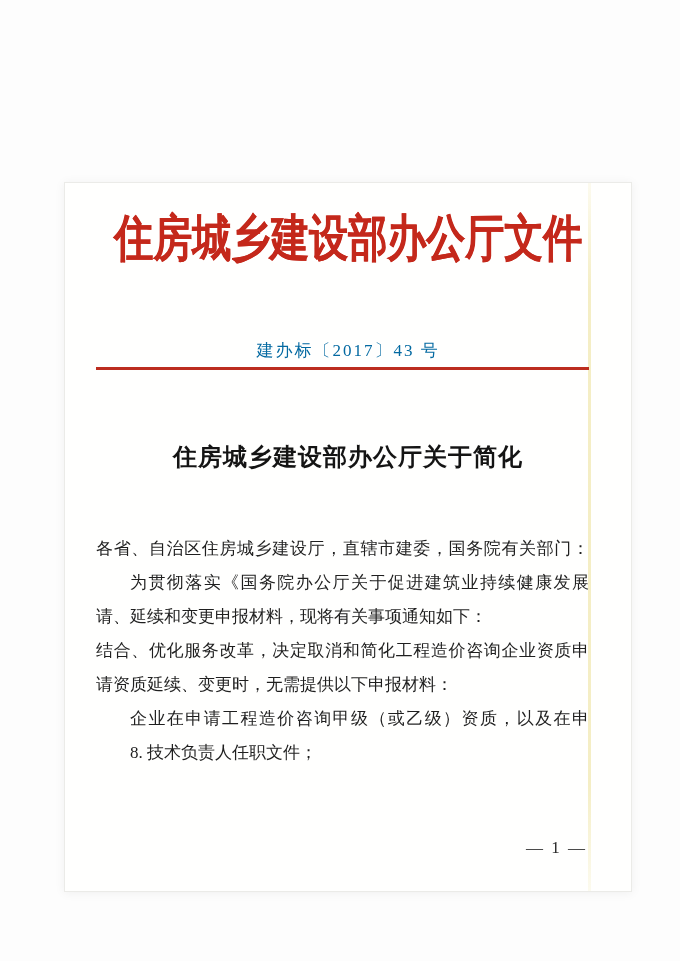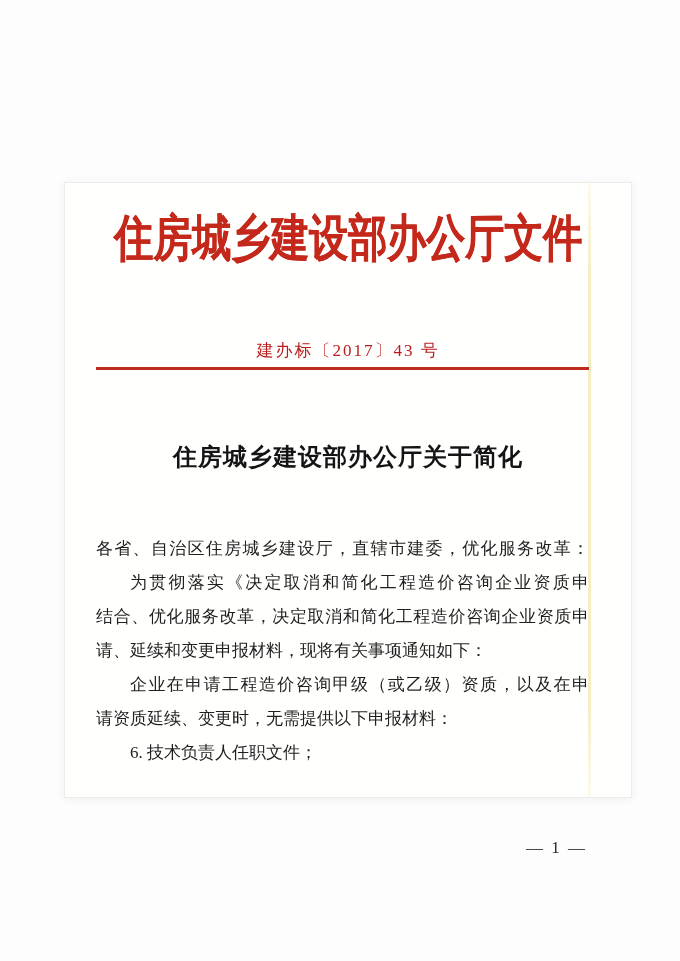--- a/index.html
+++ b/index.html
@@ -13,21 +13,21 @@
     width: 680px;
     height: 961px;
     background: #fdfdfd;
     overflow: hidden;
   }
   .page {
     position: absolute;
     left: 64px;
     top: 182px;
     width: 568px;
-    height: 616px;
+    height: 710px;
     background: #fffffe;
     border: 1px solid #ebebe8;
     box-shadow: 0 1px 10px rgba(0,0,0,0.06);
     box-sizing: border-box;
   }
   .scan-stripe {
     position: absolute;
     left: 523px;
     top: 0;
     bottom: 0;
@@ -55,21 +55,21 @@
     white-space: nowrap;
   }
   .doc-number {
     position: absolute;
     top: 156px;
     left: 0;
     right: 0;
     text-align: center;
     font-size: 17px;
     letter-spacing: 2px;
-    color: #b91c1c;
+    color: #0369a1;
   }
   .red-rule {
     position: absolute;
     top: 184px;
     left: 31px;
     width: 493px;
     height: 3px;
     background: #bc2d1f;
   }
   .doc-title {
@@ -131,25 +131,25 @@
 
     <div class="doc-number">建办标〔2017〕43 号</div>
 
     <div class="red-rule"></div>
 
     <div class="doc-title">
       <div>住房城乡建设部办公厅关于简化</div>
     </div>
 
     <div class="body-text">
-      <div class="line justify">各省、自治区住房城乡建设厅，直辖市建委，优化服务改革：</div>
-      <div class="line indent justify">为贯彻落实《决定取消和简化工程造价咨询企业资质申</div>
+      <div class="line justify">各省、自治区住房城乡建设厅，直辖市建委，国务院有关部门：</div>
+      <div class="line indent justify">为贯彻落实《国务院办公厅关于促进建筑业持续健康发展</div>
+      <div class="line">请、延续和变更申报材料，现将有关事项通知如下：</div>
       <div class="line justify">结合、优化服务改革，决定取消和简化工程造价咨询企业资质申</div>
-      <div class="line">请、延续和变更申报材料，现将有关事项通知如下：</div>
+      <div class="line">请资质延续、变更时，无需提供以下申报材料：</div>
       <div class="line indent justify">企业在申请工程造价咨询甲级（或乙级）资质，以及在申</div>
-      <div class="line">请资质延续、变更时，无需提供以下申报材料：</div>
-      <div class="line indent">6. 技术负责人任职文件；</div>
+      <div class="line indent">8. 技术负责人任职文件；</div>
     </div>
 
     <div class="page-number">— 1 —</div>
 
   </div>
 </div>
 
 </body></html>

